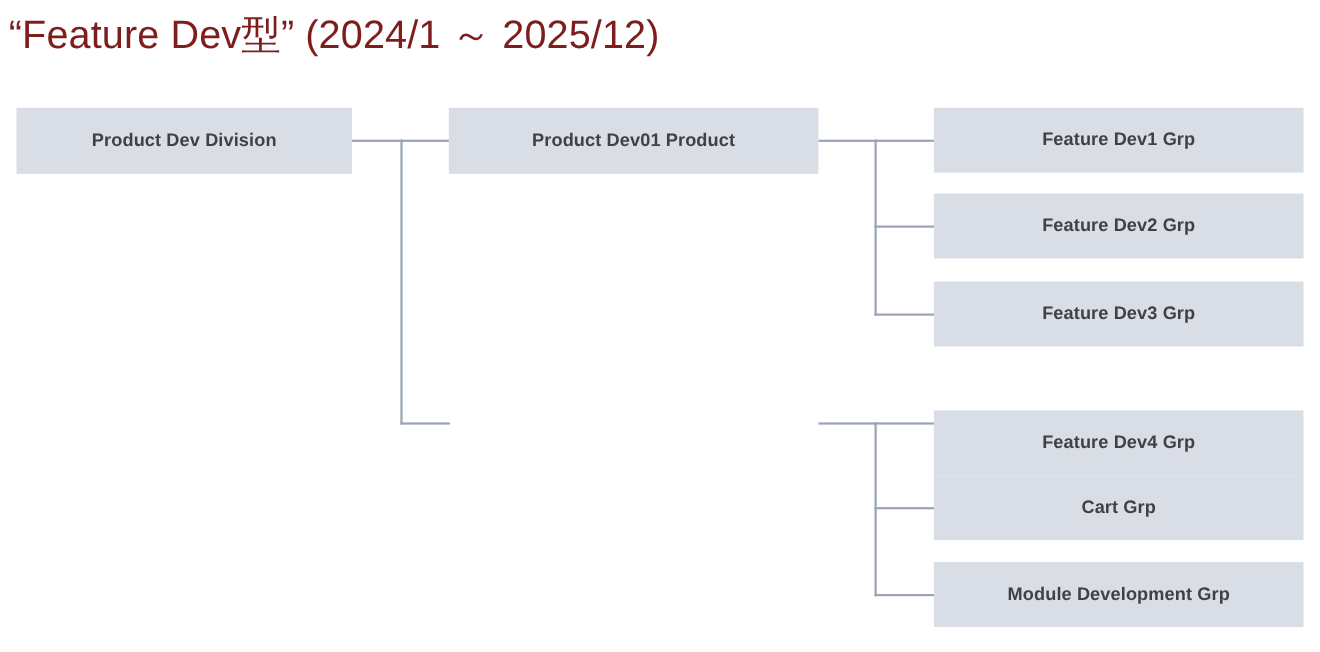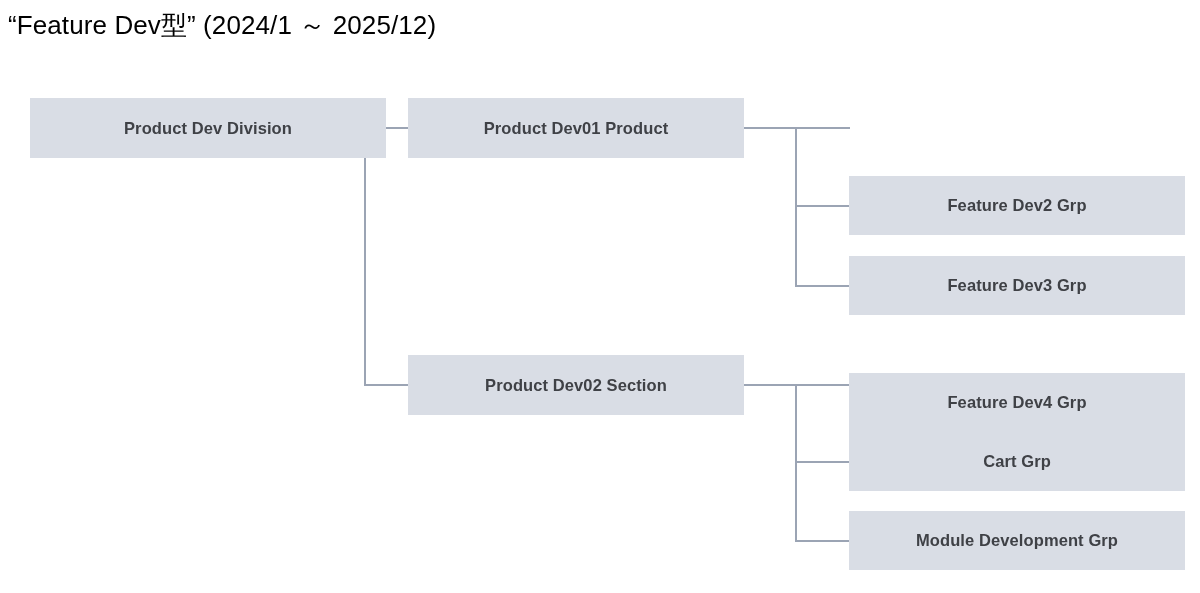--- a/index.html
+++ b/index.html
@@ -19,23 +19,23 @@
   #chart-root {
     position: relative;
     width: 1200px;
     height: 593px;
   }
 
   .chart-title {
     position: absolute;
     left: 8px;
     top: 8px;
-    font-size: 26px;
+    font-size: 36px;
     font-weight: 400;
-    color: #000000;
+    color: #7f1d1d;
     letter-spacing: 0.1px;
     white-space: nowrap;
   }
 
   
   .node {
     position: absolute;
     background: #d9dde5;
     display: flex;
     align-items: center;
@@ -45,21 +45,21 @@
   }
   .node-label {
     font-size: 16.5px;
     font-weight: bold;
     color: #3f4146;
     text-align: center;
     white-space: nowrap;
     letter-spacing: 0.1px;
   }
 
-  .node.level-1 { left: 30px;  width: 356px; height: 60px; }
+  .node.level-1 { left: 15px;  width: 305px; height: 60px; }
   .node.level-2 { left: 408px; width: 336px; height: 60px; }
   .node.level-3 { left: 849px; width: 336px; height: 59px; }
 
   
   .conn {
     position: absolute;
     background: #9ba4b4;
   }
   .conn.h { height: 2px; }
   .conn.v { width: 2px; }
@@ -92,24 +92,24 @@
   <div class="conn h" style="left:795px; top:540px; width:55px;"></div>
 
   <div class="node level-1" style="top:98px;">
     <span class="node-label">Product Dev Division</span>
   </div>
 
   <div class="node level-2" style="top:98px;">
     <span class="node-label">Product Dev01 Product</span>
   </div>
 
-  <div class="node level-2" style="top:355px;">
-    <span class="node-label">Product Dev02 Section</span>
+
+  <div class="node level-3" style="top:98px;">
+    <span class="node-label">Feature Dev1 Grp</span>
   </div>
-
 
   <div class="node level-3" style="top:176px;">
     <span class="node-label">Feature Dev2 Grp</span>
   </div>
 
   <div class="node level-3" style="top:256px;">
     <span class="node-label">Feature Dev3 Grp</span>
   </div>
 
   <div class="node level-3" style="top:373px;">

